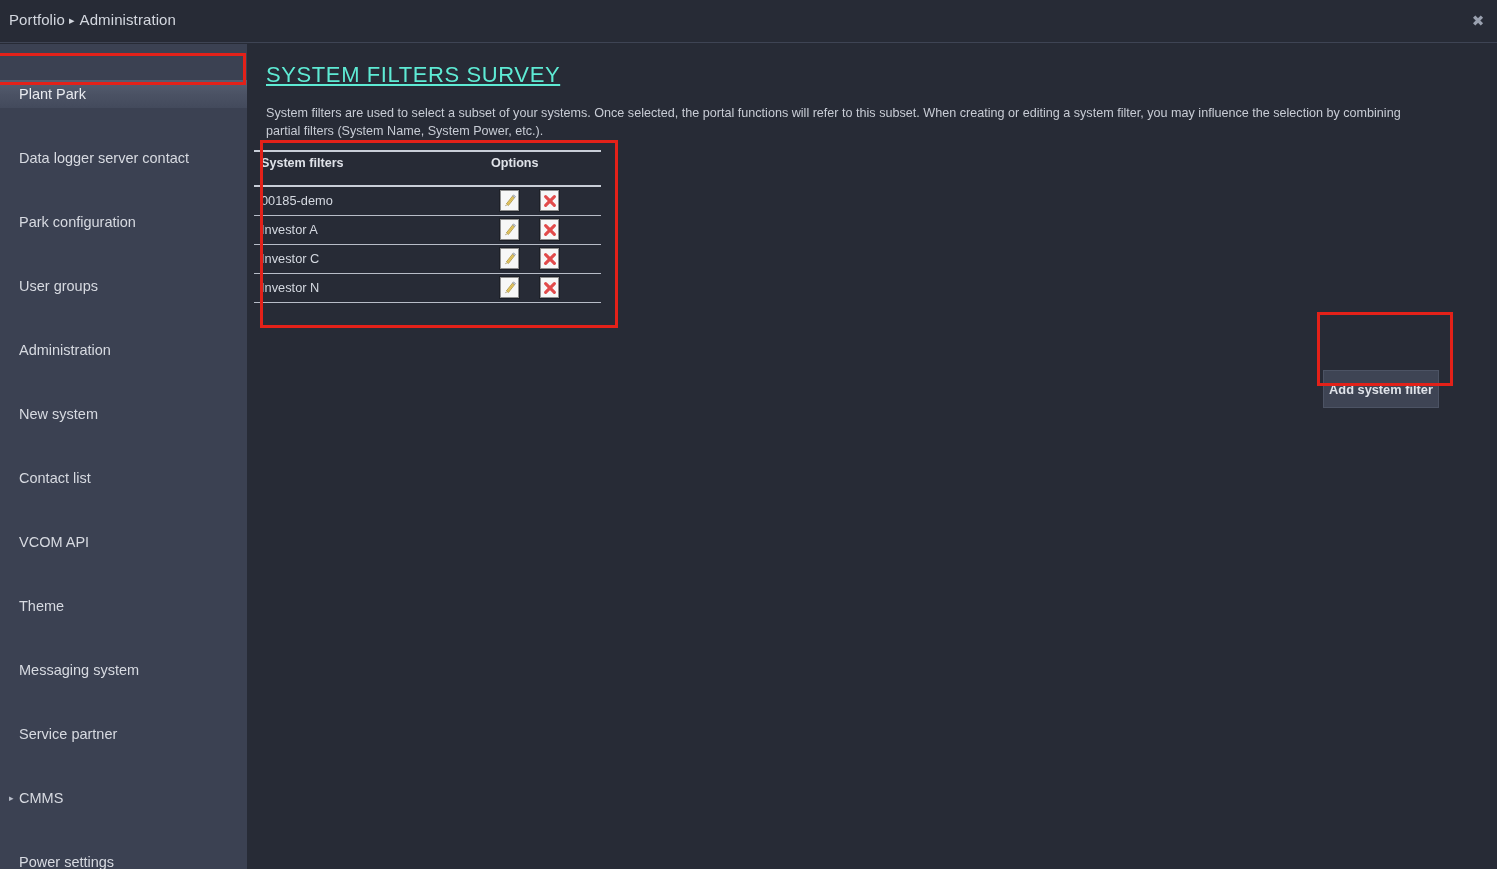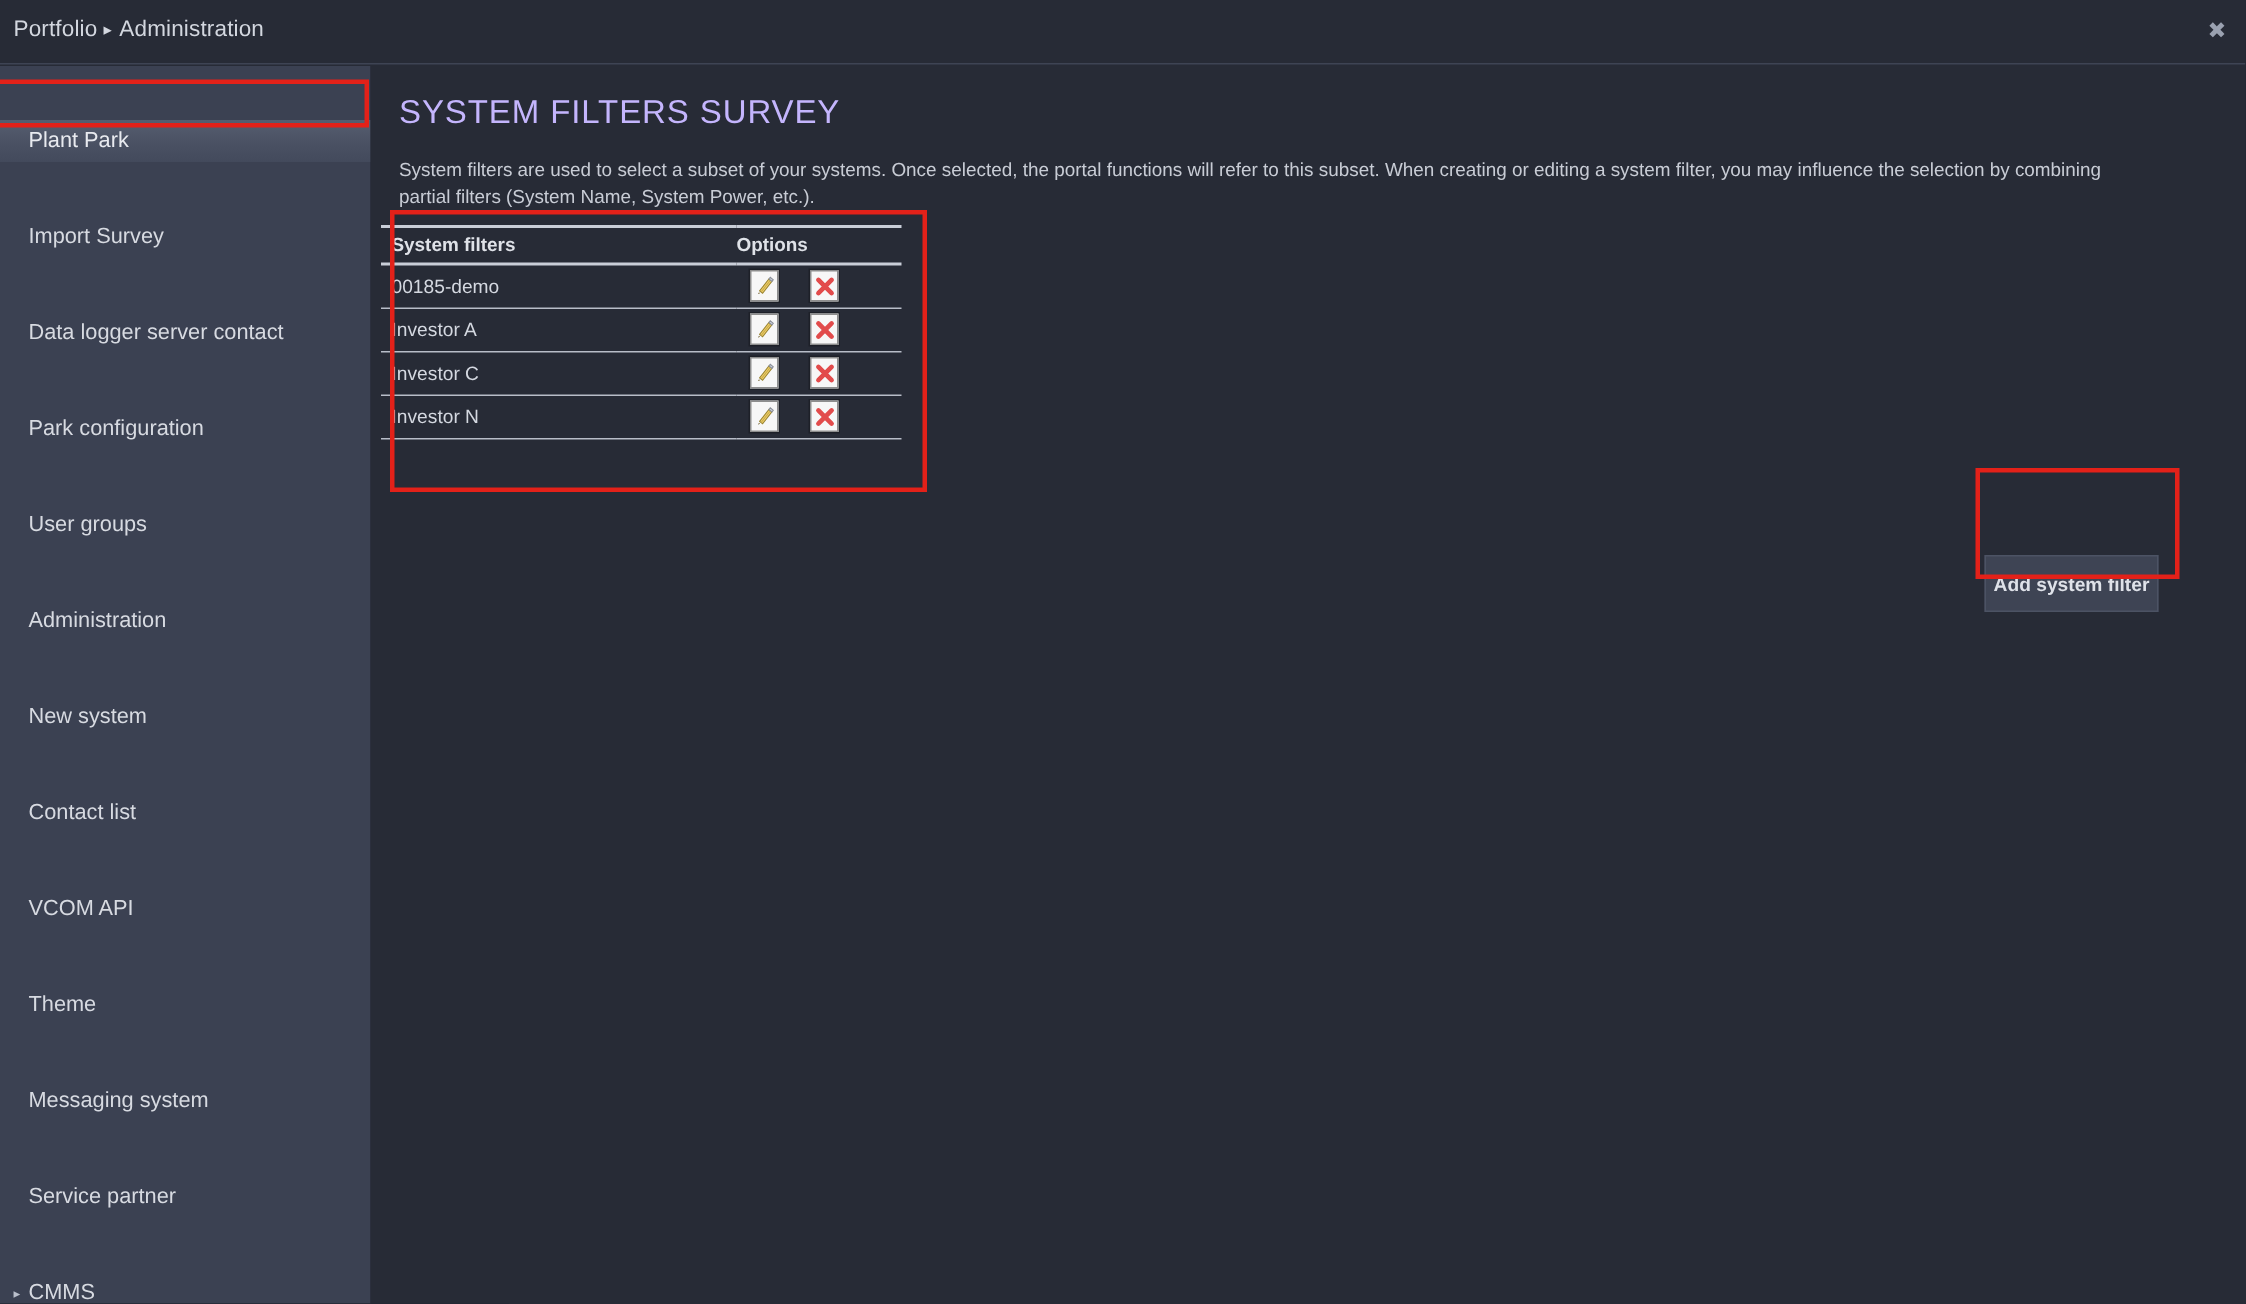--- a/index.html
+++ b/index.html
@@ -91,44 +91,45 @@
 
   
   .content {
     position: absolute; left: 247px; top: 44px;
     width: 1250px; height: 825px;
     background: #272b36;
   }
   .page-title {
     position: absolute; left: 19px; top: 18px;
     font-size: 22px;
-    color: #c4b5fd;
+    color: #5eead4;
     letter-spacing: .6px;
     font-weight: 400;
+    text-decoration: underline;
   }
   .page-desc {
     position: absolute; left: 19px; top: 60px;
     width: 1170px;
     font-size: 12.6px;
     line-height: 18px;
     color: #c8ccd5;
   }
 
   
   .filters-table {
     position: absolute; left: 7px; top: 106px;
     width: 347px;
     border-collapse: collapse;
   }
   .filters-table th {
     text-align: left;
     font-size: 12.6px;
     font-weight: bold;
     color: #dfe2e8;
-    padding: 4px 4px 5px 7px;
+    padding: 4px 4px 15px 7px;
     border-top: 2px solid #c9ced8;
     border-bottom: 2px solid #c9ced8;
     height: 25px;
   }
   .filters-table th.opt-head {
     text-align: left;
     padding-left: 0;
     width: 110px;
   }
   .filters-table td {
@@ -186,21 +187,20 @@
 
   <div class="topbar">
     <div class="breadcrumb">
       <span class="crumb">Portfolio</span><span class="sep">▸</span><span class="crumb">Administration</span>
     </div>
     <div class="close-btn">✖</div>
   </div>
 
   <div class="sidebar" id="sidebar">
       <div class="nav-item selected"><span>Plant Park</span></div>
-      <div class="nav-item"><span>Import Survey</span></div>
       <div class="nav-item"><span>Data logger server contact</span></div>
       <div class="nav-item"><span>Park configuration</span></div>
       <div class="nav-item"><span>User groups</span></div>
       <div class="nav-item"><span>Administration</span></div>
       <div class="nav-item"><span>New system</span></div>
       <div class="nav-item"><span>Contact list</span></div>
       <div class="nav-item"><span>VCOM API</span></div>
       <div class="nav-item"><span>Theme</span></div>
       <div class="nav-item"><span>Messaging system</span></div>
       <div class="nav-item"><span>Service partner</span></div>

